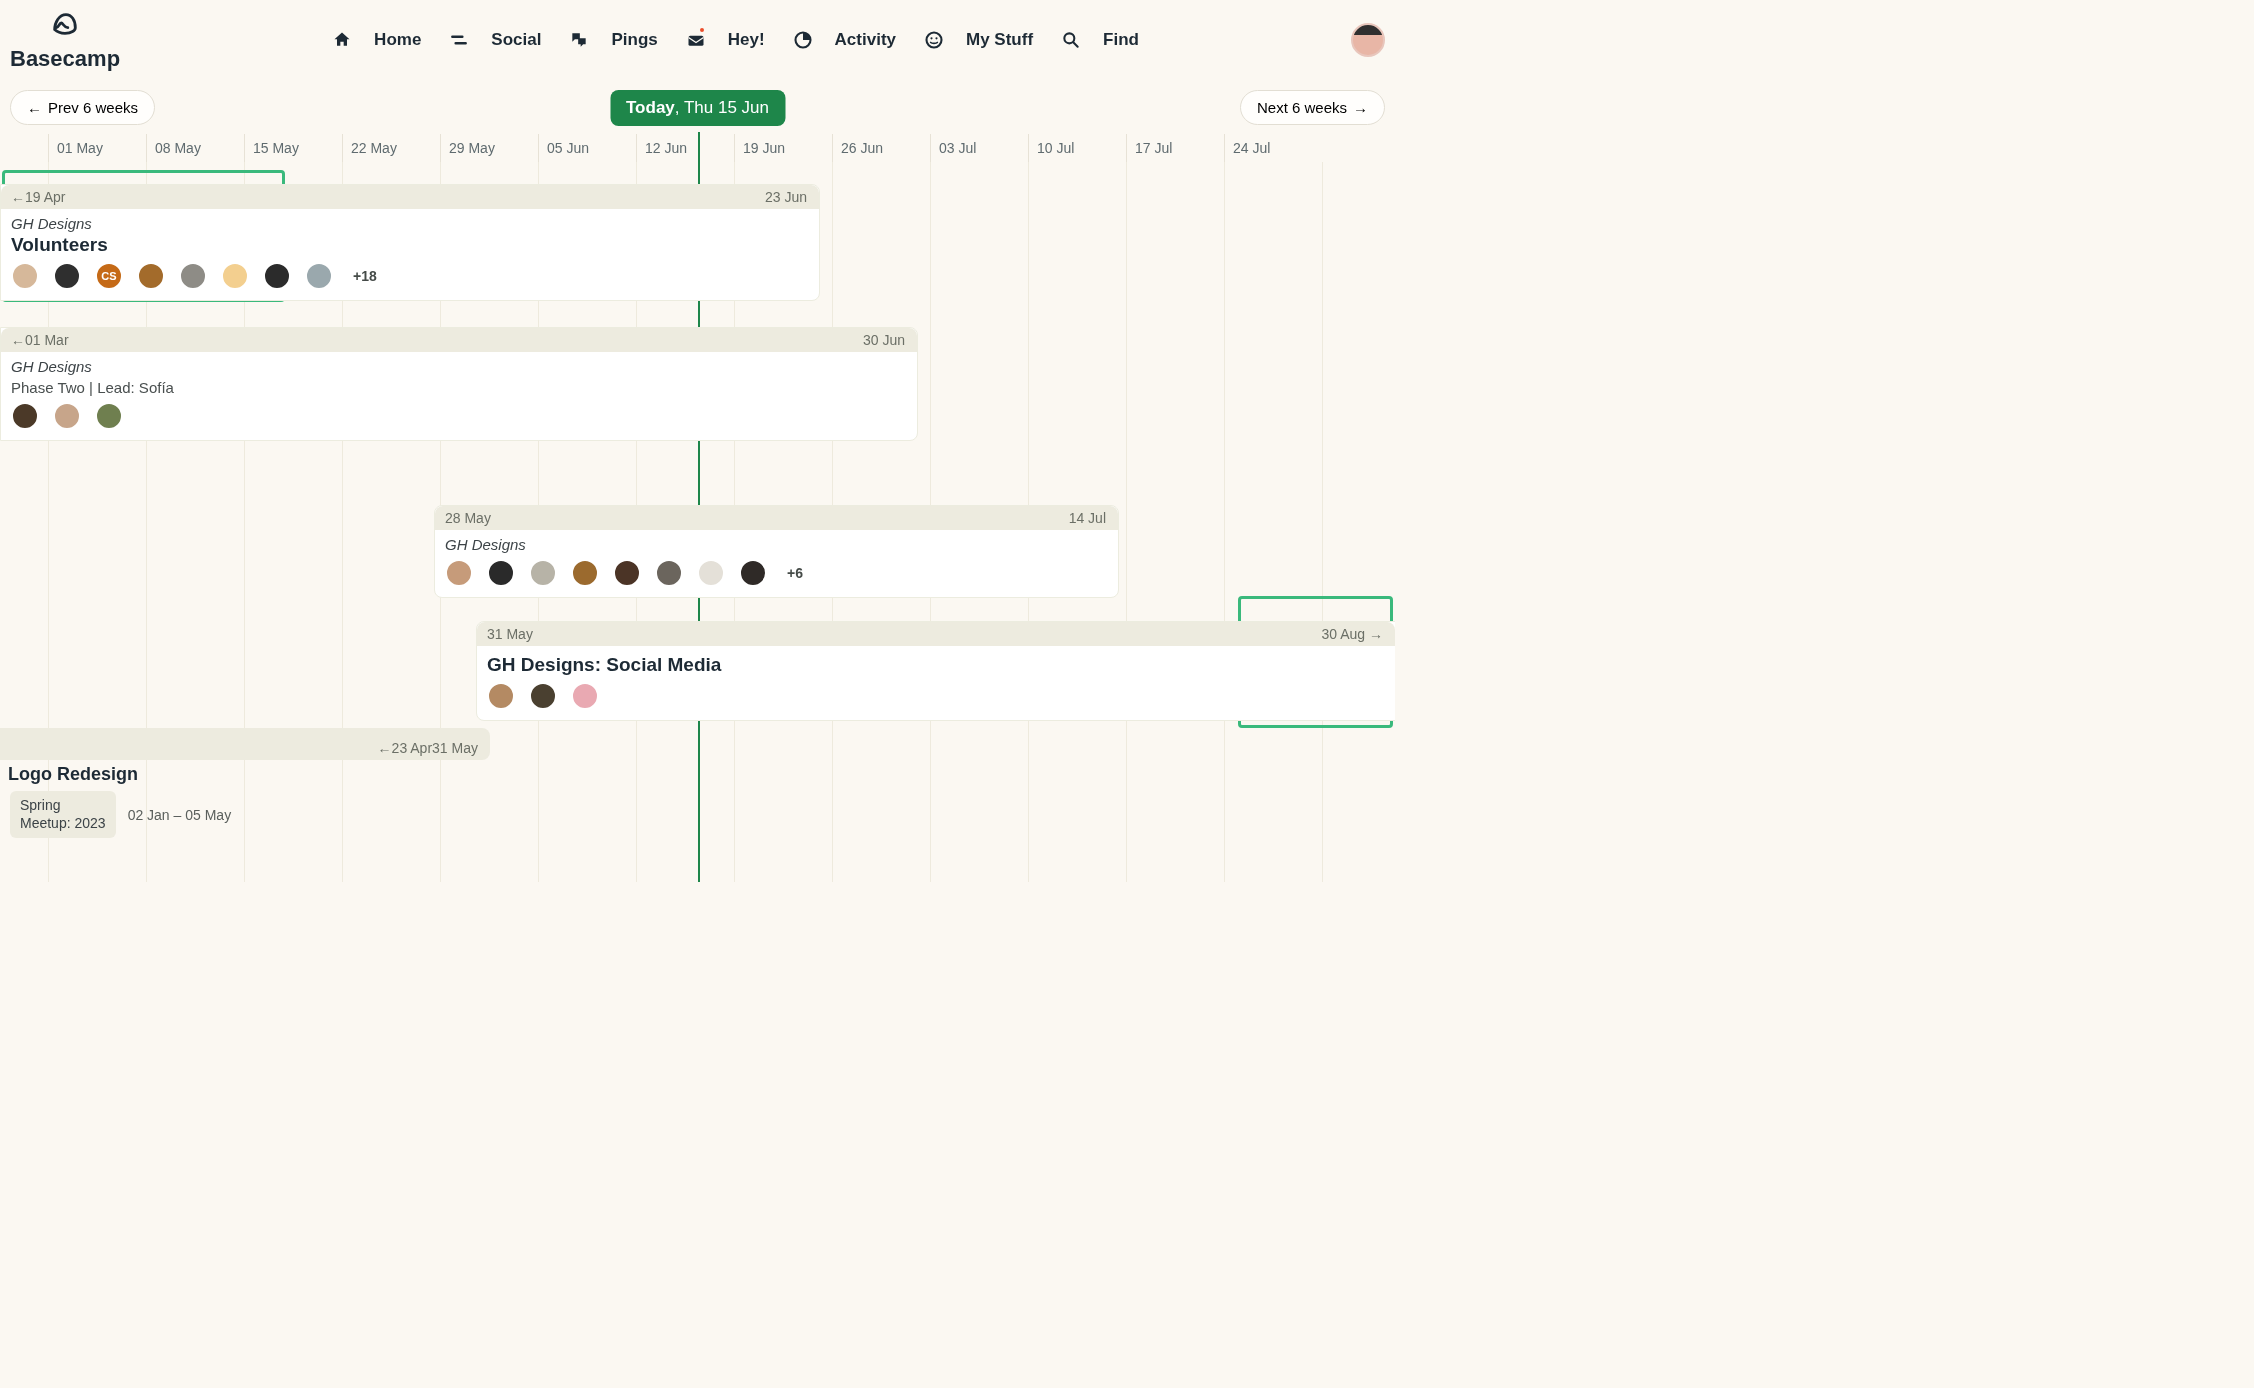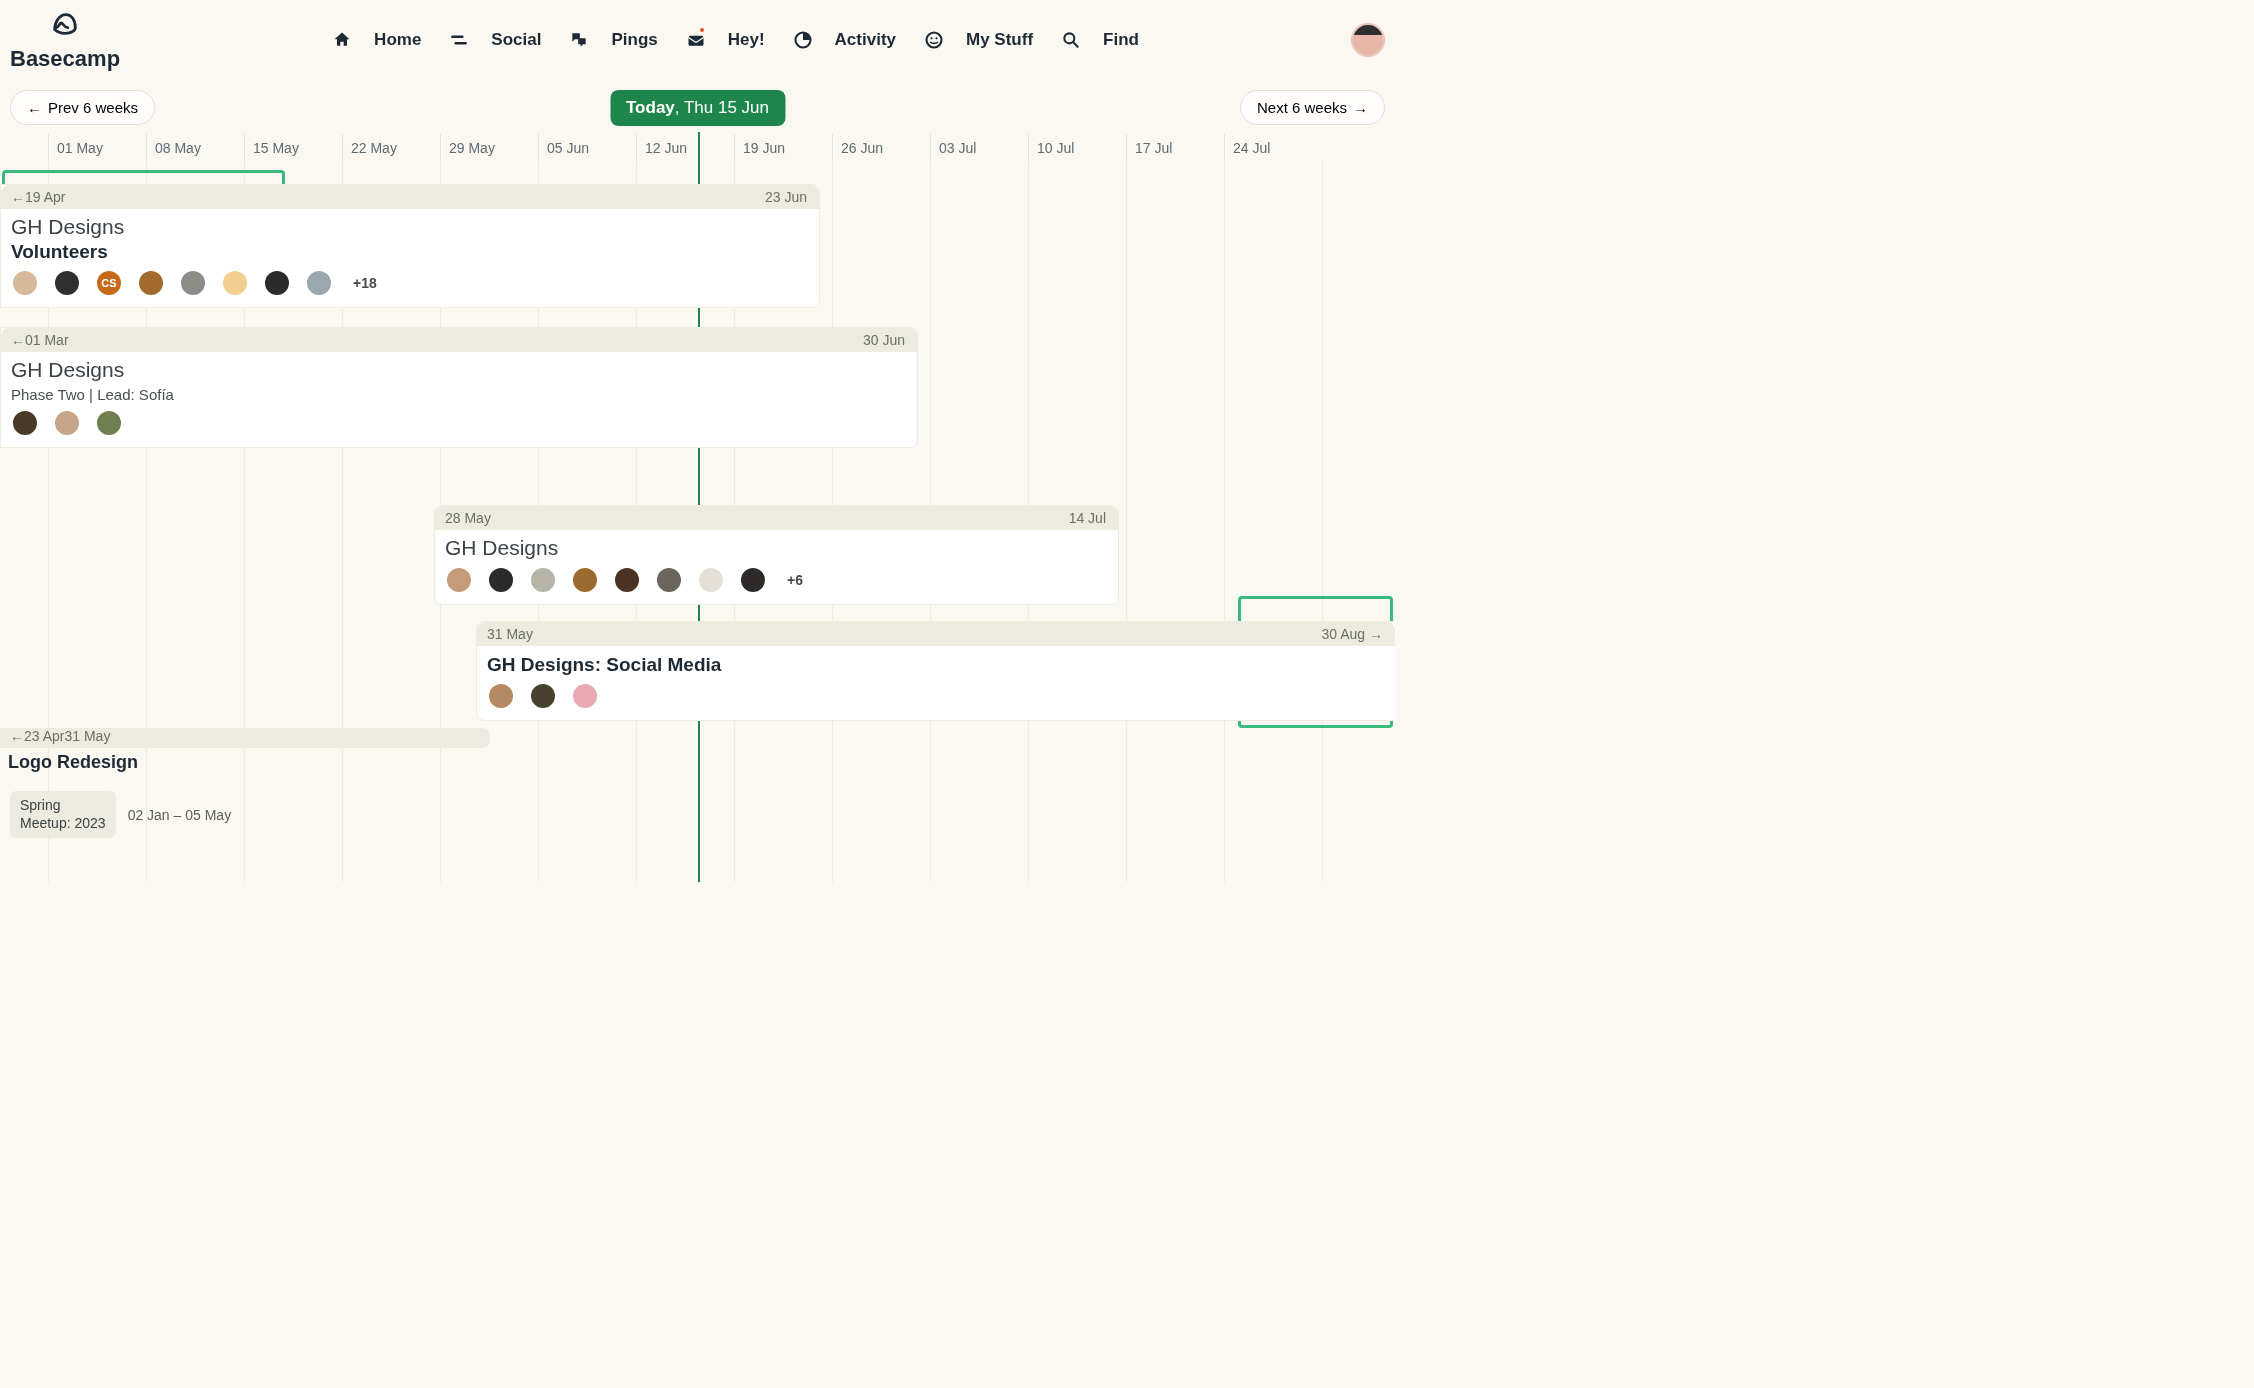--- a/index.html
+++ b/index.html
@@ -106,36 +106,36 @@
     overflow: visible;
   }
   .card .bar {
     background: #edebdf;
     border-radius: 8px 8px 0 0;
     display: flex; justify-content: space-between;
     padding: 4px 12px 4px 10px;
     font-size: 14px; color: #6b6f66;
   }
   .card .body { padding: 6px 10px 10px 10px; }
-  .proj-parent { font-size: 21px; color: #3c4347; }
+  .proj-parent { font-size: 15px; color: #3c4347; font-style: italic; }
   .proj-title { font-size: 19px; font-weight: 700; margin-top: 2px; color: #1d2a35; }
   .proj-sub { font-size: 15px; color: #494f4f; margin-top: 4px; }
   .avatar-row { display: flex; align-items: center; gap: 16px; margin-top: 6px; }
   .av { width: 28px; height: 28px; border-radius: 50%; margin-right: -2px;
         border: 2px solid #fff; display: inline-block; }
   .av.txt { display: inline-flex; align-items: center; justify-content: center;
             font-size: 11px; font-weight: 700; color: #fff; }
   .plus-n { font-size: 14px; color: #454b48; margin-left: 6px; font-weight: 600; }
   .collapsed {
     position: relative; margin: 6px 0;
   }
   .collapsed .bar {
     background: #edebdf; border-radius: 8px;
-    display: flex; justify-content: flex-start;
-    padding: 0 12px 4px 10px;
+    display: flex; justify-content: flex-end;
+    padding: 12px 12px 4px 10px;
     font-size: 14px; color: #6b6f66;
   }
   .chip {
     display: inline-block; background: #edebdf;
     border-radius: 6px; padding: 6px 10px;
     font-size: 14px; color: #3c4347; line-height: 1.25;
   }
   .chip-row { display: flex; align-items: center; gap: 12px; padding: 4px 6px; }
   .chip-sub { font-size: 14px; color: #5b605d; }
   .highlight {

